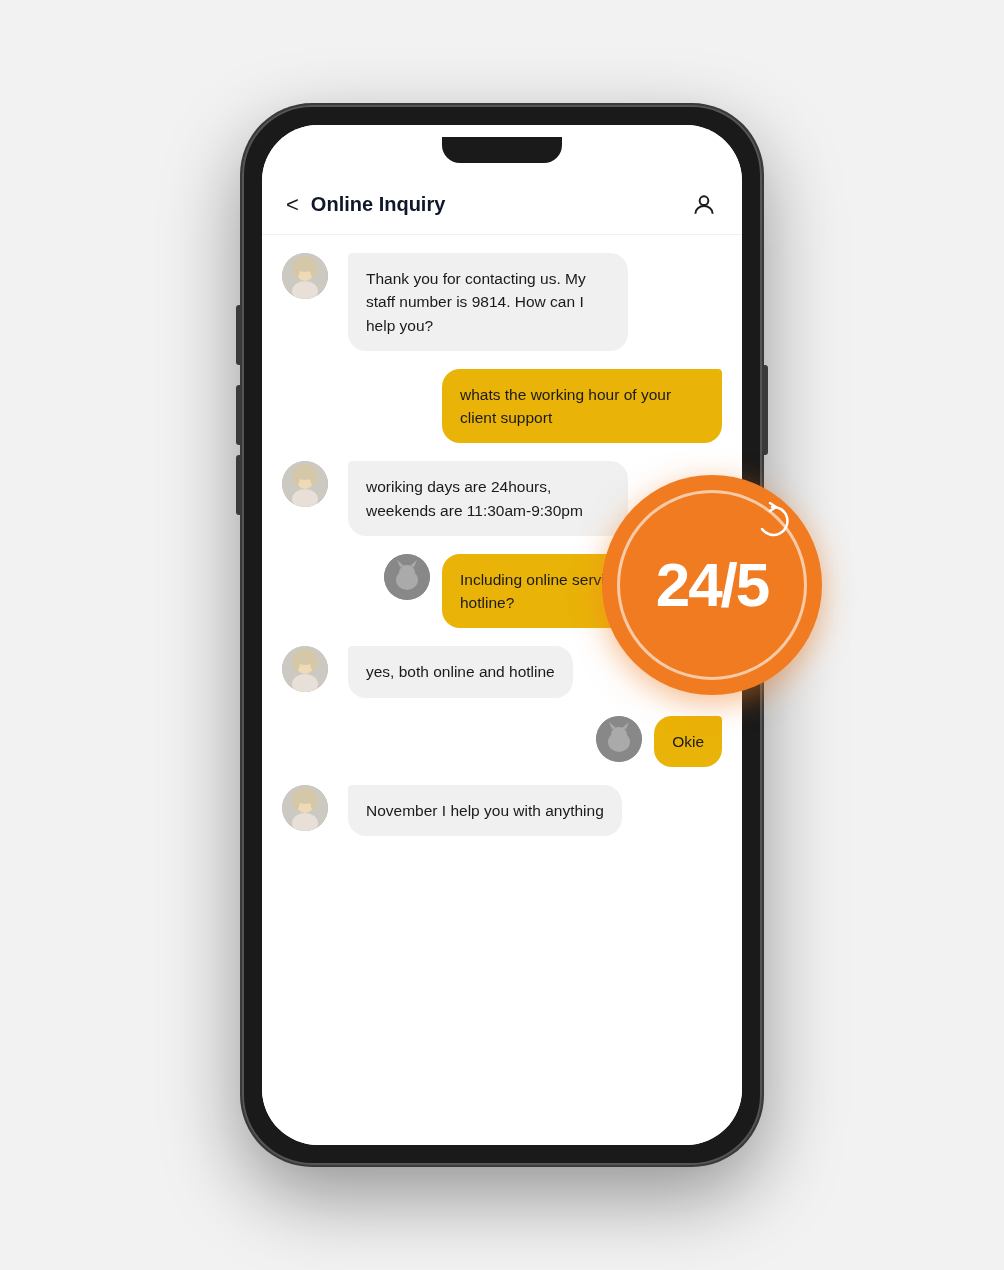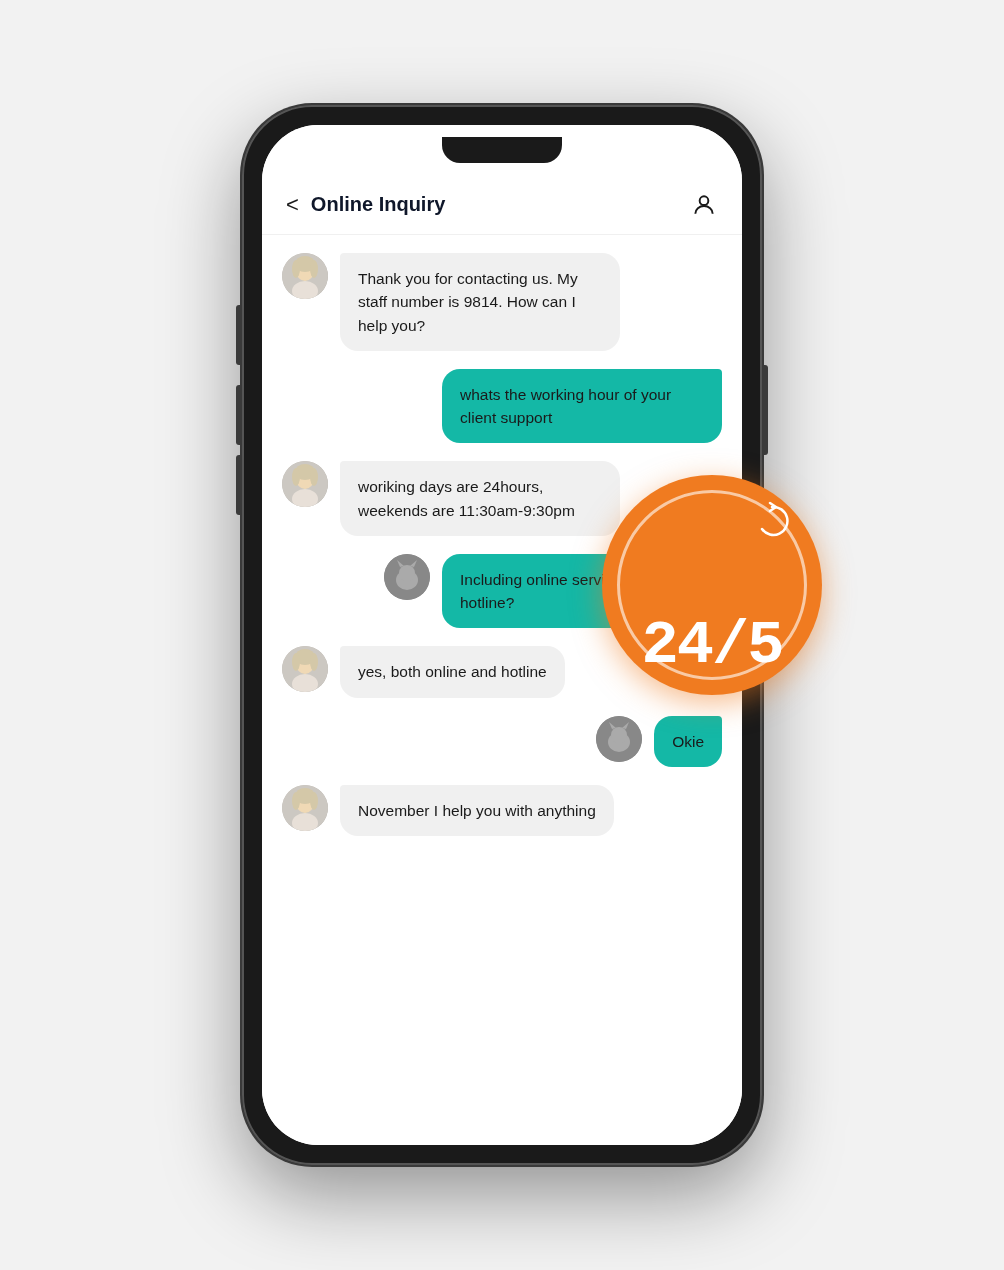--- a/index.html
+++ b/index.html
@@ -189,24 +189,25 @@
       padding: 14px 18px;
       border-radius: 18px;
       font-size: 15.5px;
       line-height: 1.5;
       color: #1a1a1a;
     }
 
     .bubble.agent-bubble {
       background: #f0f0f0;
       border-top-left-radius: 4px;
+      margin-left: 8px;
     }
 
     .bubble.user-bubble {
-      background: #14b8a6;
+      background: #eab308;
       border-top-right-radius: 4px;
     }
 
     
     .badge-24 {
       position: absolute;
       right: -60px;
       top: 370px;
       width: 220px;
       height: 220px;
@@ -221,23 +222,22 @@
     }
 
     .badge-24-inner {
       width: 190px;
       height: 190px;
       border-radius: 50%;
       border: 3px solid rgba(255,255,255,0.6);
       display: flex;
       flex-direction: column;
       align-items: center;
-      justify-content: flex-end;
+      justify-content: center;
       position: relative;
-      font-family: Liberation Mono, monospace;
     }
 
     .badge-text {
       font-size: 62px;
       font-weight: 800;
       color: #ffffff;
       letter-spacing: -2px;
       line-height: 1;
     }
 

